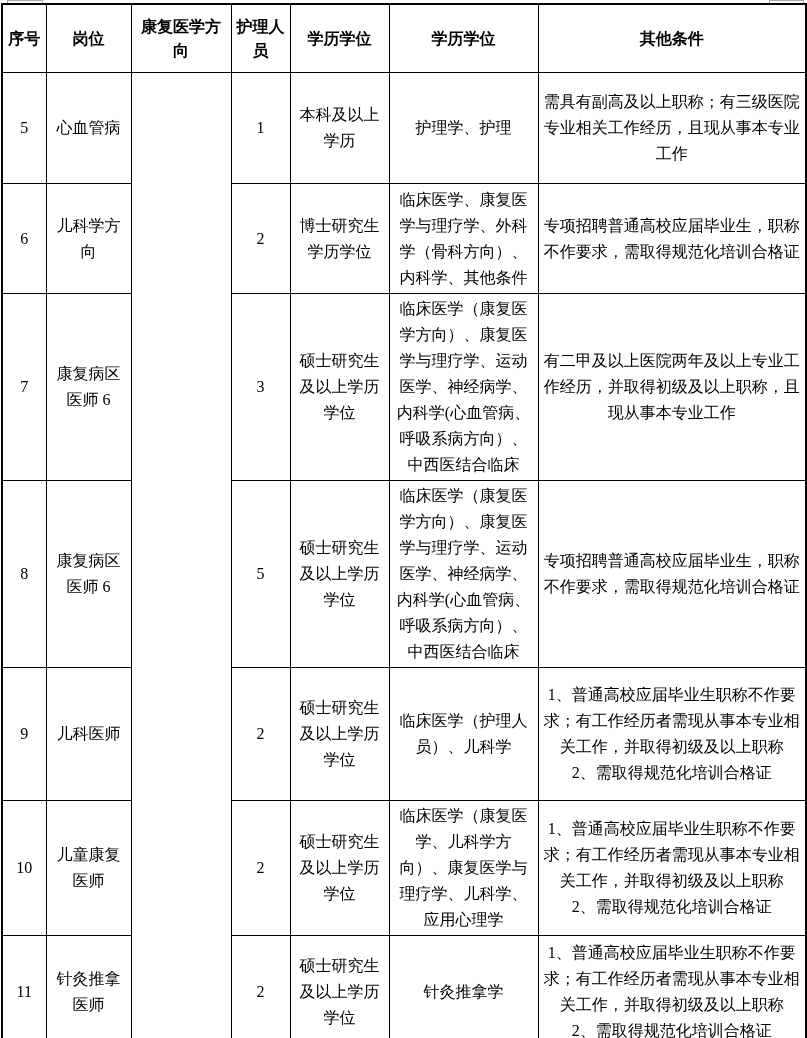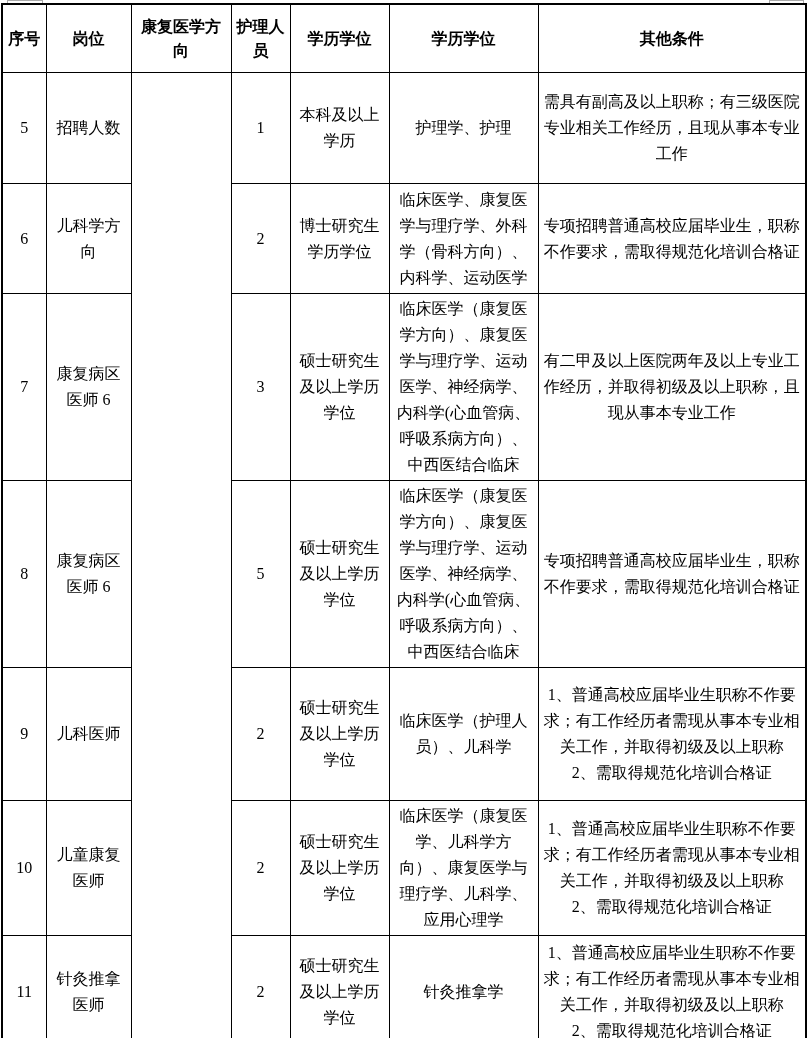--- a/index.html
+++ b/index.html
@@ -86,33 +86,33 @@
       <th>康复医学方向</th>
       <th>护理人员</th>
       <th>学历学位</th>
       <th>学历学位</th>
       <th>其他条件</th>
     </tr>
   </thead>
   <tbody>
       <tr style="height: 111px;">
     <td class="c-no">5</td>
-    <td class="c-pos">招聘人数</td>
+    <td class="c-pos">心血管病</td>
     <td rowspan="7" class="c-cat"></td>
         <td class="c-count">1</td>
     <td class="c-edu">本科及以上学历</td>
     <td class="c-major">护理学、护理</td>
     <td class="c-other">需具有副高及以上职称；有三级医院专业相关工作经历，且现从事本专业工作</td>
   </tr>
       <tr style="height: 110px;">
     <td class="c-no">6</td>
     <td class="c-pos">儿科学方向</td>
     <td class="c-count">2</td>
     <td class="c-edu">博士研究生学历学位</td>
-    <td class="c-major">临床医学、康复医学与理疗学、外科学（骨科方向）、内科学、运动医学</td>
+    <td class="c-major">临床医学、康复医学与理疗学、外科学（骨科方向）、内科学、其他条件</td>
     <td class="c-other">专项招聘普通高校应届毕业生，职称不作要求，需取得规范化培训合格证</td>
   </tr>
       <tr style="height: 182px;">
     <td class="c-no">7</td>
     <td class="c-pos">康复病区医师 6</td>
     <td class="c-count">3</td>
     <td class="c-edu">硕士研究生及以上学历学位</td>
     <td class="c-major">临床医学（康复医学方向）、康复医学与理疗学、运动医学、神经病学、内科学(心血管病、呼吸系病方向）、中西医结合临床</td>
     <td class="c-other">有二甲及以上医院两年及以上专业工作经历，并取得初级及以上职称，且现从事本专业工作</td>
   </tr>

